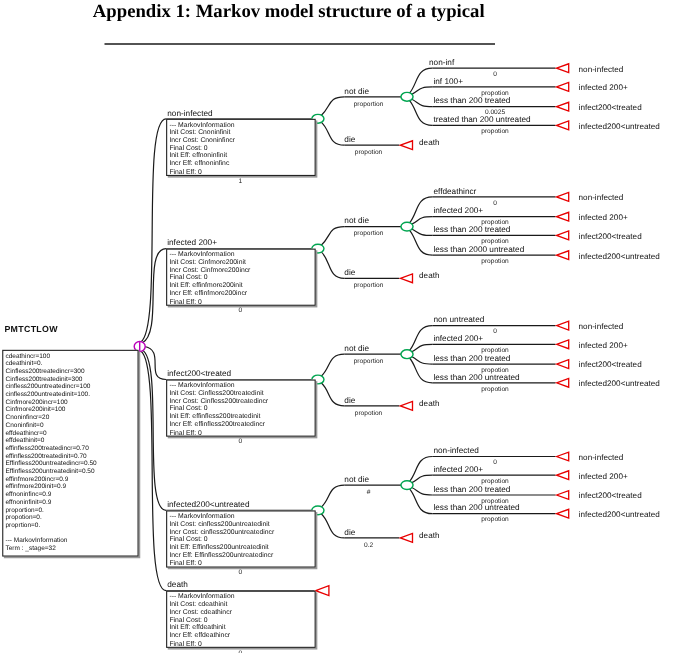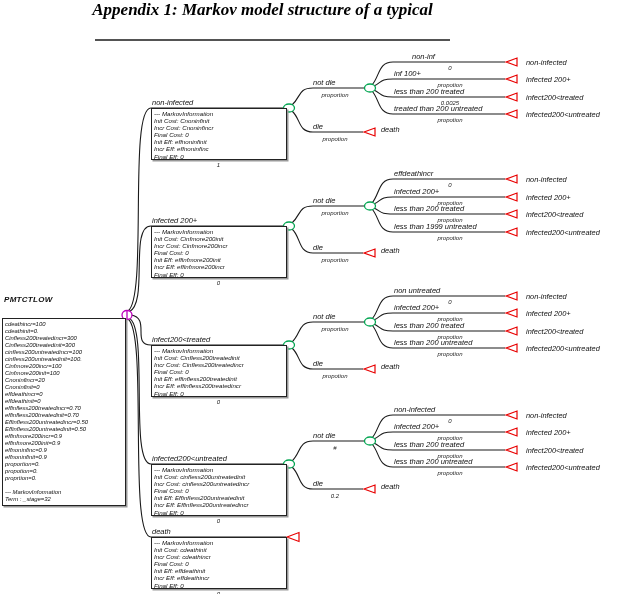--- a/index.html
+++ b/index.html
@@ -1,17 +1,17 @@
 <!DOCTYPE html>
 <html><head>
 <meta charset="utf-8">
 <style>
   html,body{margin:0;padding:0;background:#fff;}
   #stage{position:relative;width:623px;height:594px;background:#fff;overflow:hidden;
-         font-family:"Liberation Sans",sans-serif;color:#111;font-style:italic;}
+         font-family:"Liberation Sans",sans-serif;color:#111;}
   #wires{position:absolute;left:0;top:0;}
   .title{position:absolute;left:30px;top:1px;width:465px;text-align:center;
          font-family:"Liberation Serif",serif;font-weight:bold;font-size:17px;line-height:18px;color:#000;}
   .lbl{position:absolute;font-size:7.5px;line-height:9px;white-space:nowrap;color:#111;}
   .term{position:absolute;font-size:7.4px;line-height:9px;white-space:nowrap;color:#111;}
   .prob{position:absolute;font-size:6px;line-height:7px;text-align:center;white-space:nowrap;color:#222;}
   .infobox{position:absolute;box-sizing:border-box;width:136px;height:52px;background:#fff;
            border:1px solid #222;box-shadow:1.5px 1.5px 0 #999;padding:1px 2px;
            font-size:6.2px;line-height:7.1px;white-space:pre-line;overflow:hidden;color:#111;}
   .rootbox{position:absolute;box-sizing:border-box;left:2px;top:318px;width:124px;height:188px;background:#fff;
@@ -174,21 +174,21 @@
 Final Cost: 0
 Init Eff: effnoninfinit
 Incr Eff: effnoninfinc
 Final Eff: 0</div>
   <div class="prob" style="left:151px;top:162px;width:135px">1</div>
   <div class="lbl" style="left:313px;top:78px">not die</div>
   <div class="prob" style="left:305px;top:92px;width:60px">proportion</div>
   <div class="lbl" style="left:313px;top:122px">die</div>
   <div class="prob" style="left:305px;top:136px;width:60px">propotion</div>
   <div class="term" style="left:381px;top:125px">death</div>
-  <div class="lbl" style="left:412px;top:52px">non-inf</div>
+  <div class="lbl" style="left:390px;top:52px">non-inf</div>
   <div class="prob" style="left:394px;top:65px;width:112px">0</div>
   <div class="term" style="left:526px;top:58px">non-infected</div>
   <div class="lbl" style="left:394px;top:69px">inf 100+</div>
   <div class="prob" style="left:394px;top:82px;width:112px">propotion</div>
   <div class="term" style="left:526px;top:75px">infected 200+</div>
   <div class="lbl" style="left:394px;top:87px">less than 200 treated</div>
   <div class="prob" style="left:394px;top:100px;width:112px">0.0025</div>
   <div class="term" style="left:526px;top:93px">infect200&lt;treated</div>
   <div class="lbl" style="left:394px;top:104px">treated than 200 untreated</div>
   <div class="prob" style="left:394px;top:117px;width:112px">propotion</div>
@@ -210,21 +210,21 @@
   <div class="term" style="left:381px;top:246px">death</div>
   <div class="lbl" style="left:394px;top:169px">effdeathincr</div>
   <div class="prob" style="left:394px;top:182px;width:112px">0</div>
   <div class="term" style="left:526px;top:175px">non-infected</div>
   <div class="lbl" style="left:394px;top:187px">infected 200+</div>
   <div class="prob" style="left:394px;top:200px;width:112px">propotion</div>
   <div class="term" style="left:526px;top:193px">infected 200+</div>
   <div class="lbl" style="left:394px;top:204px">less than 200 treated</div>
   <div class="prob" style="left:394px;top:217px;width:112px">propotion</div>
   <div class="term" style="left:526px;top:210px">infect200&lt;treated</div>
-  <div class="lbl" style="left:394px;top:222px">less than 1999 untreated</div>
+  <div class="lbl" style="left:394px;top:222px">less than 2000 untreated</div>
   <div class="prob" style="left:394px;top:235px;width:112px">propotion</div>
   <div class="term" style="left:526px;top:228px">infected200&lt;untreated</div>
 
   <div class="lbl" style="left:152px;top:335px">infect200&lt;treated</div>
   <div class="infobox" style="left:151px;top:345px">--- MarkovInformation
 Init Cost: Cinfless200treatedinit
 Incr Cost: Cinfless200treatedincr
 Final Cost: 0
 Init Eff: effinfless200treatedinit
 Incr Eff: effinfless200treatedincr

